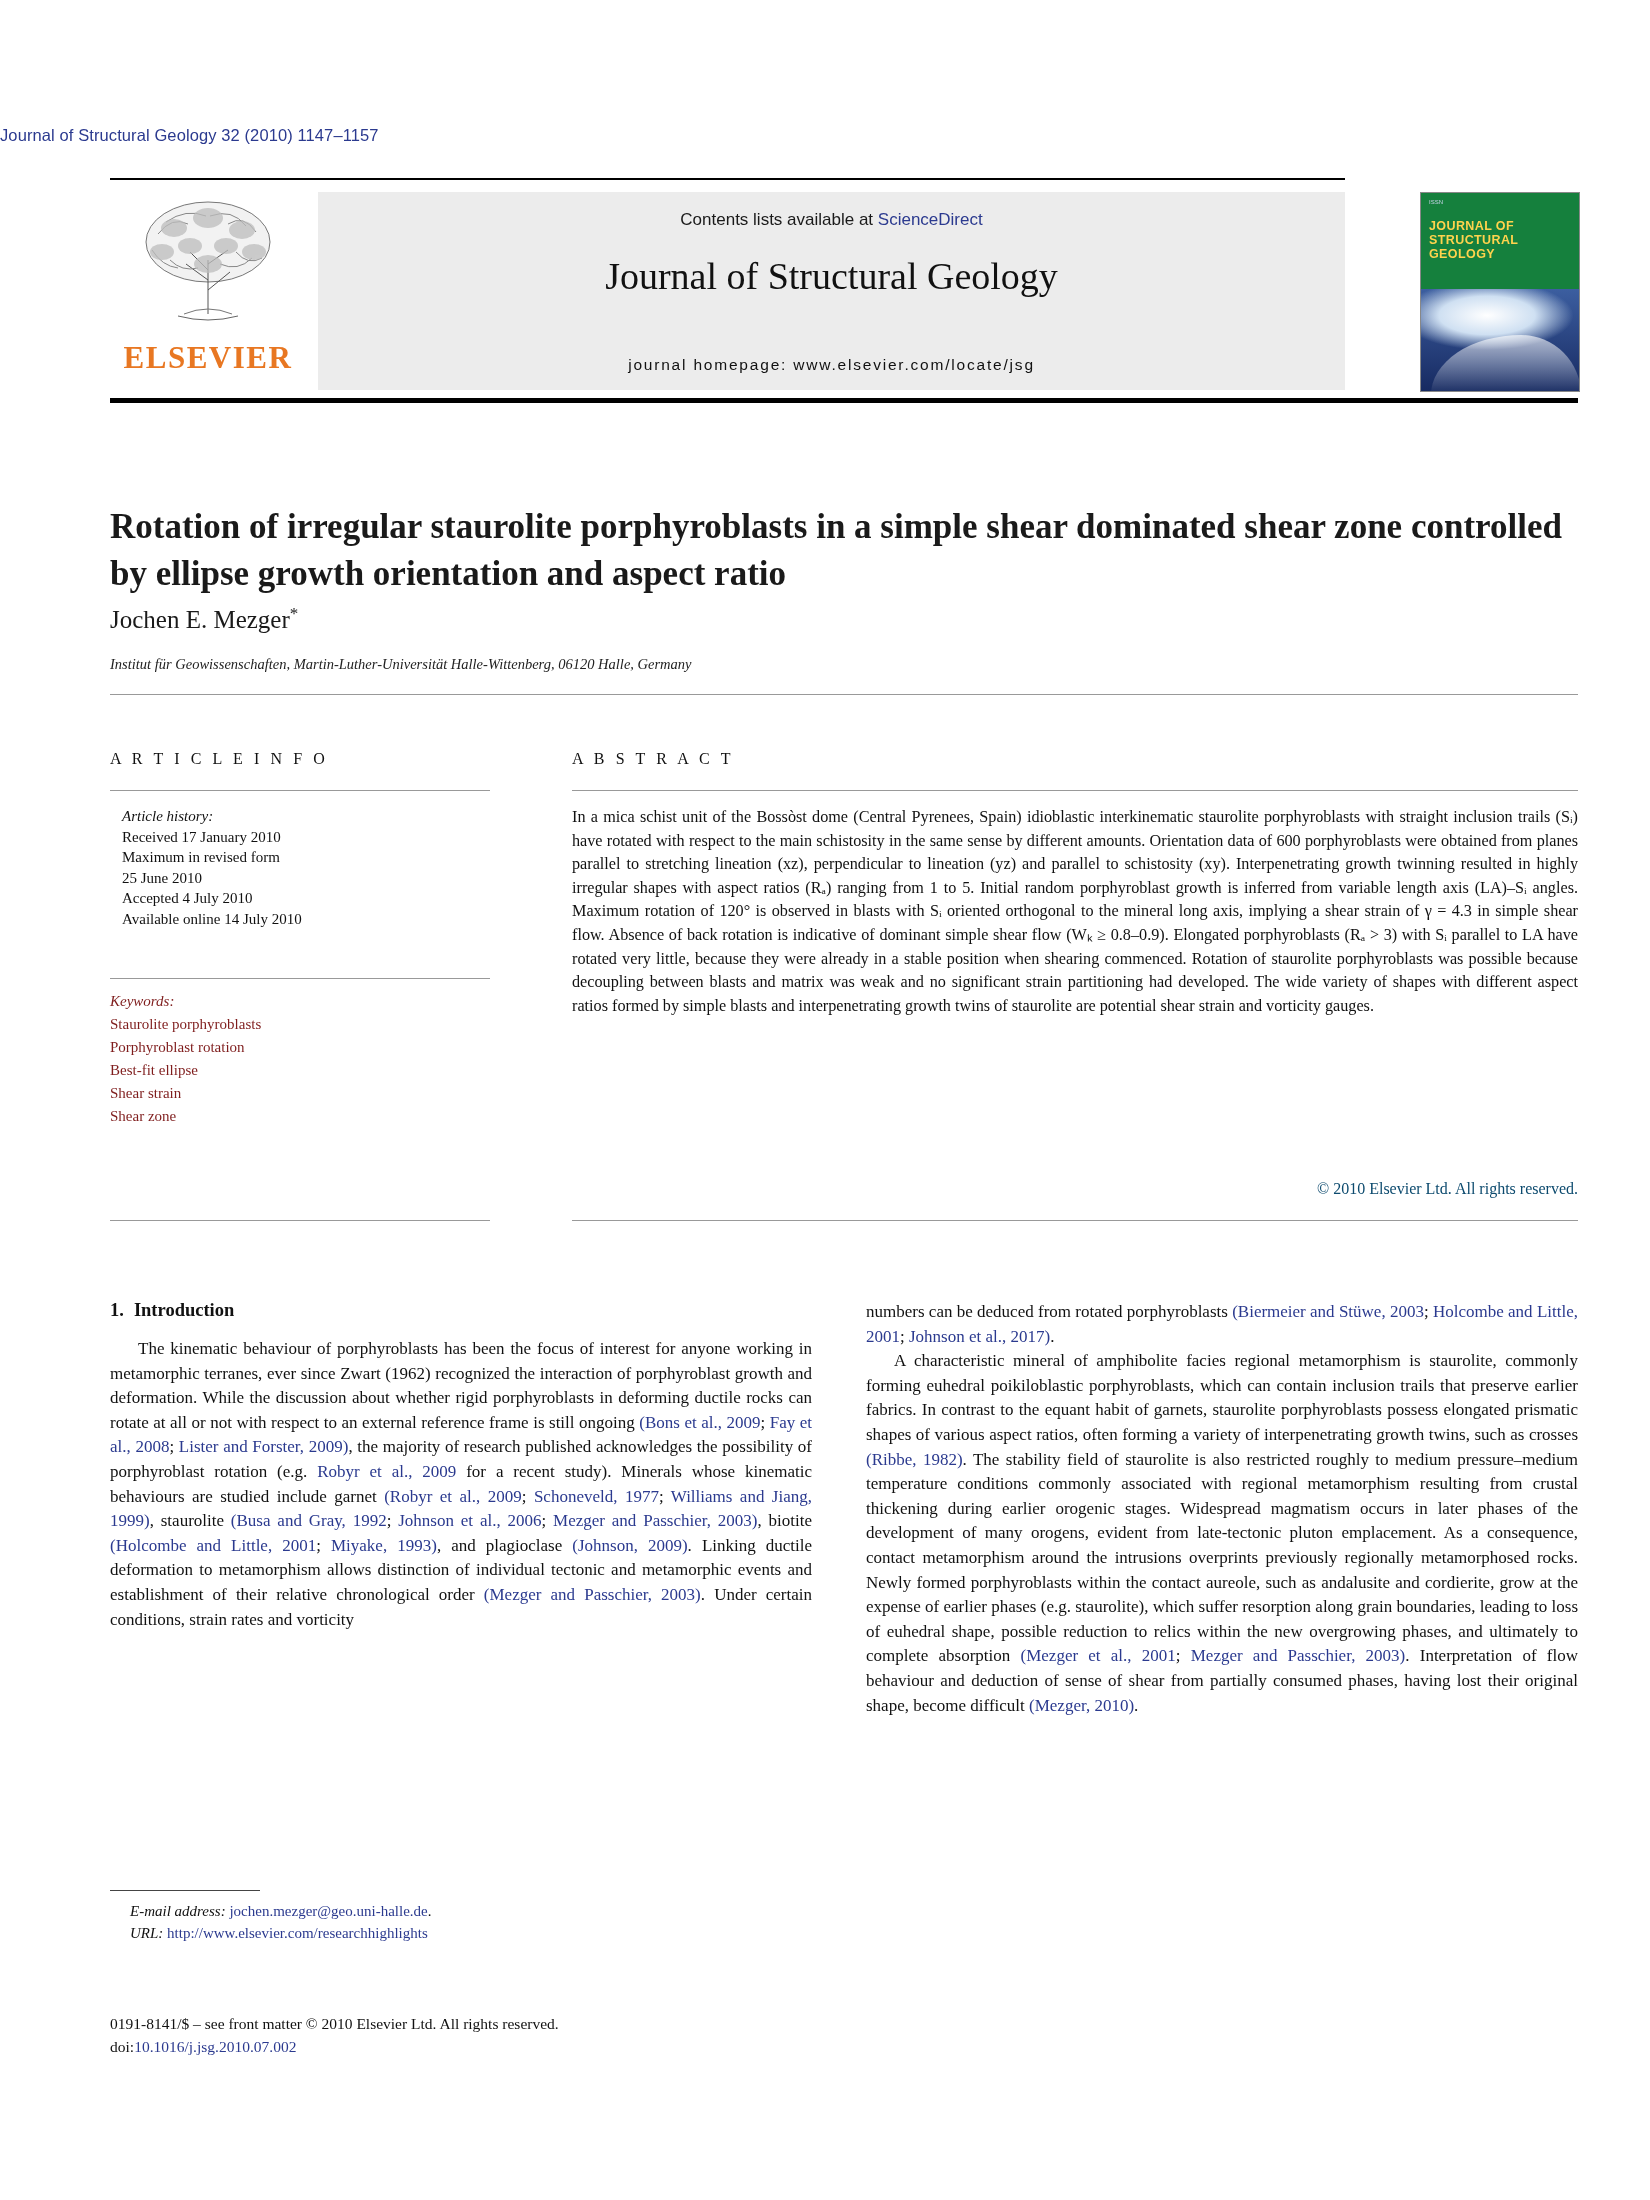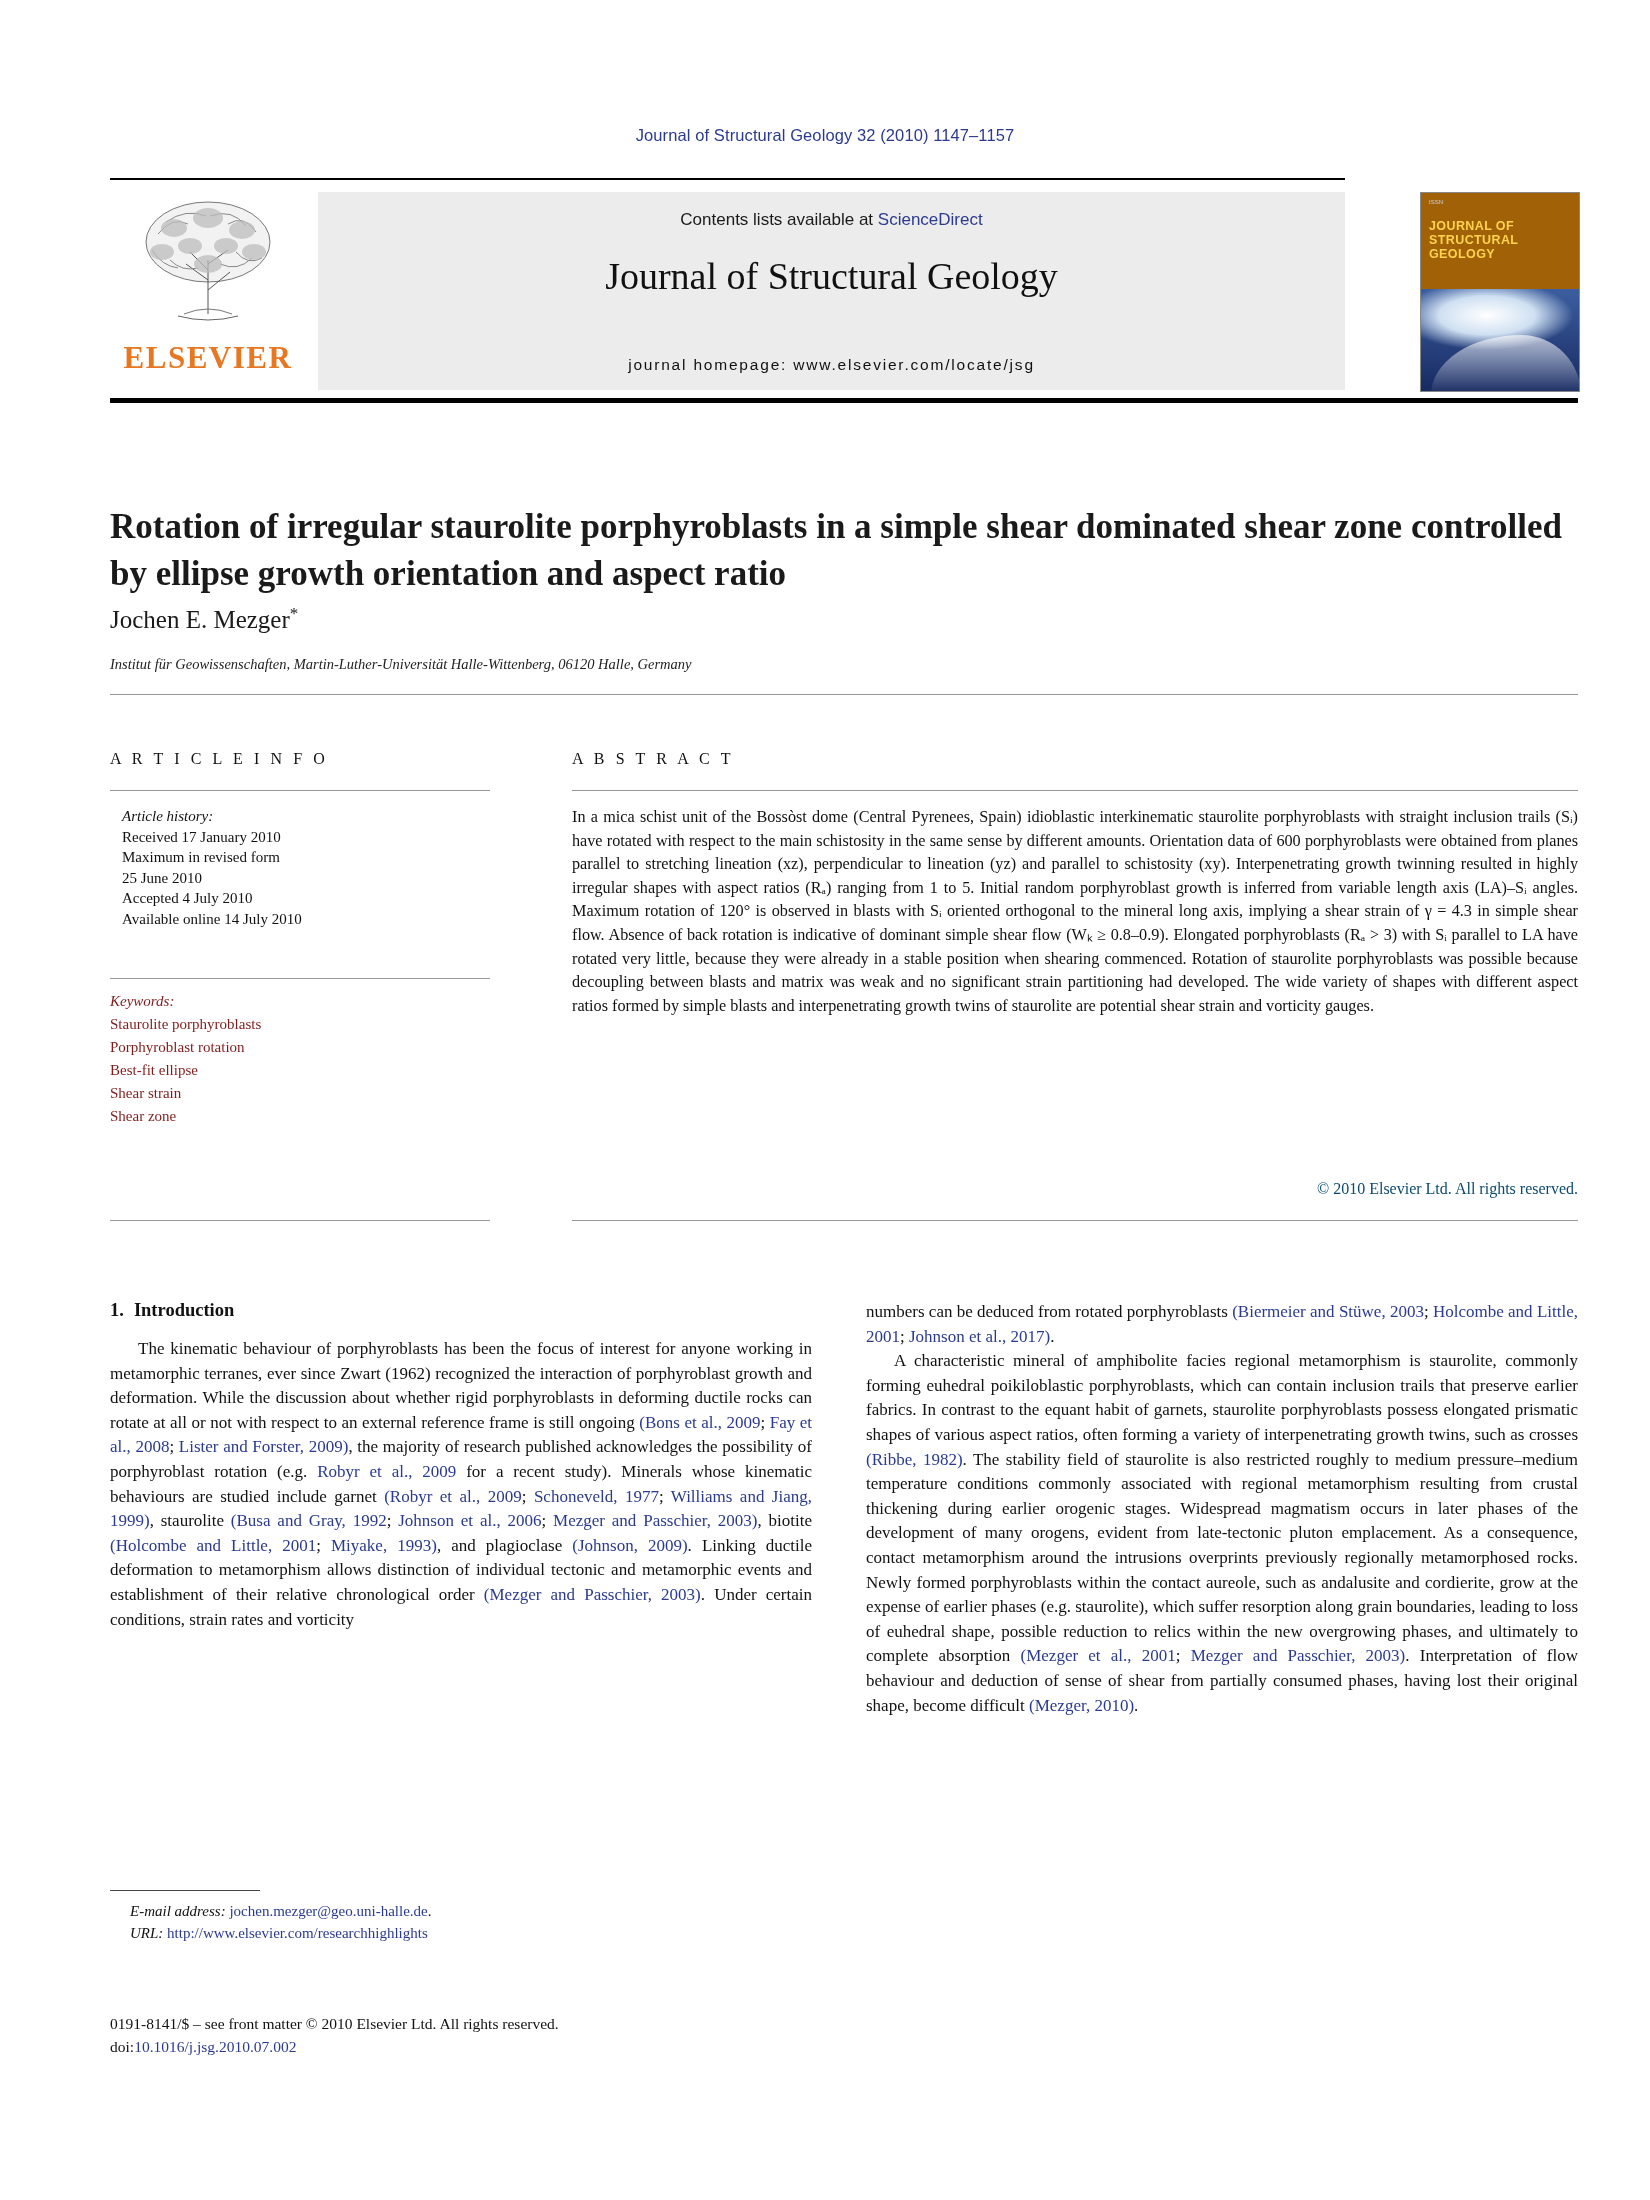--- a/index.html
+++ b/index.html
@@ -21,21 +21,21 @@
     width: 1650px;
     height: 2200px;
   }
 
   
   .journal-ref {
     position: absolute;
     top: 126px;
     left: 0;
     width: 1650px;
-    text-align: center;
+    text-align: left;
     font-size: 16.5px;
     color: #2b3a8f;
     font-family: "Liberation Sans", sans-serif;
     letter-spacing: .1px;
   }
   .rule-top {
     position: absolute;
     left: 110px;
     top: 178px;
     width: 1235px;
@@ -114,21 +114,21 @@
     color: #e87722;
   }
 
   
   .cover {
     position: absolute;
     left: 1420px;
     top: 192px;
     width: 158px;
     height: 198px;
-    background: #a16207;
+    background: #15803d;
     border: 1px solid #888;
     overflow: hidden;
   }
   .cover .cov-title {
     position: absolute;
     left: 8px;
     top: 26px;
     width: 142px;
     color: #ffd34d;
     font-family: "Liberation Sans", sans-serif;

